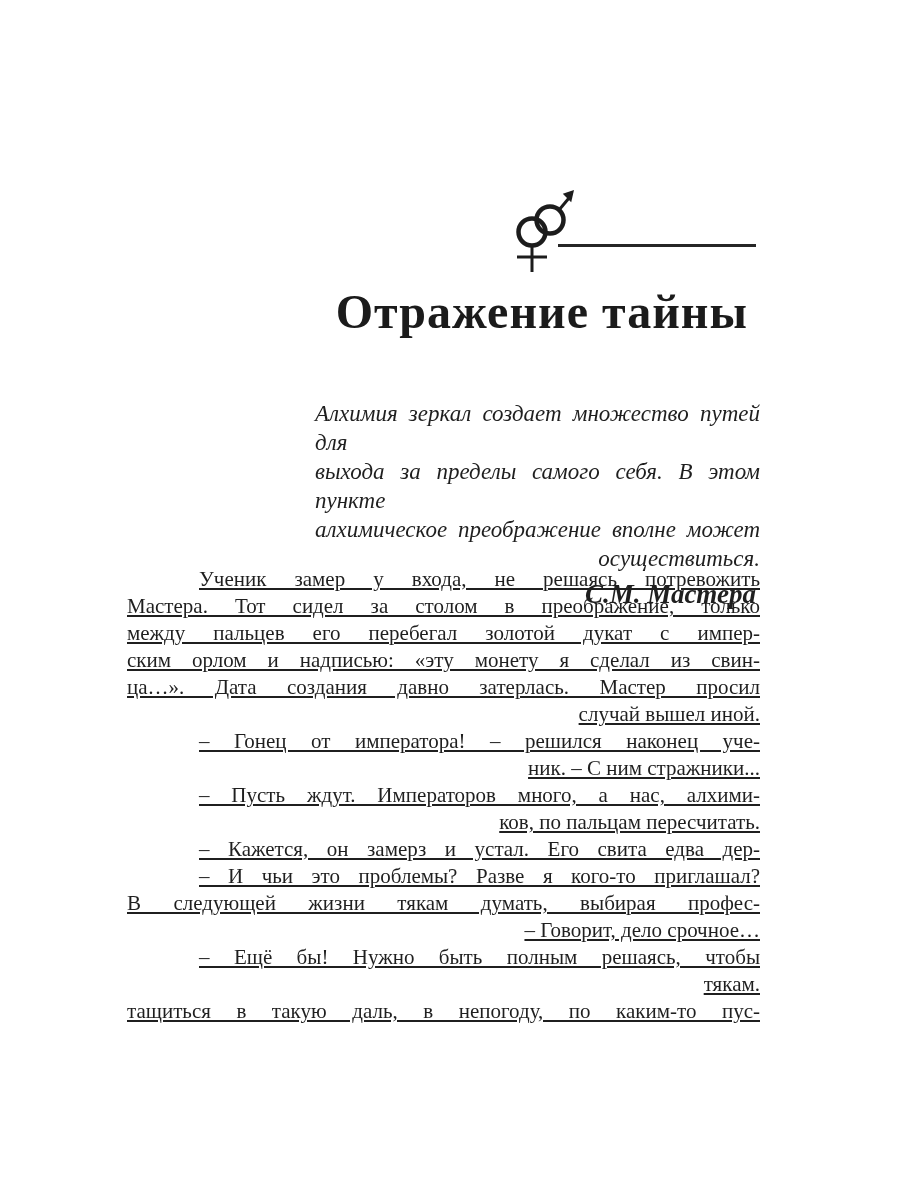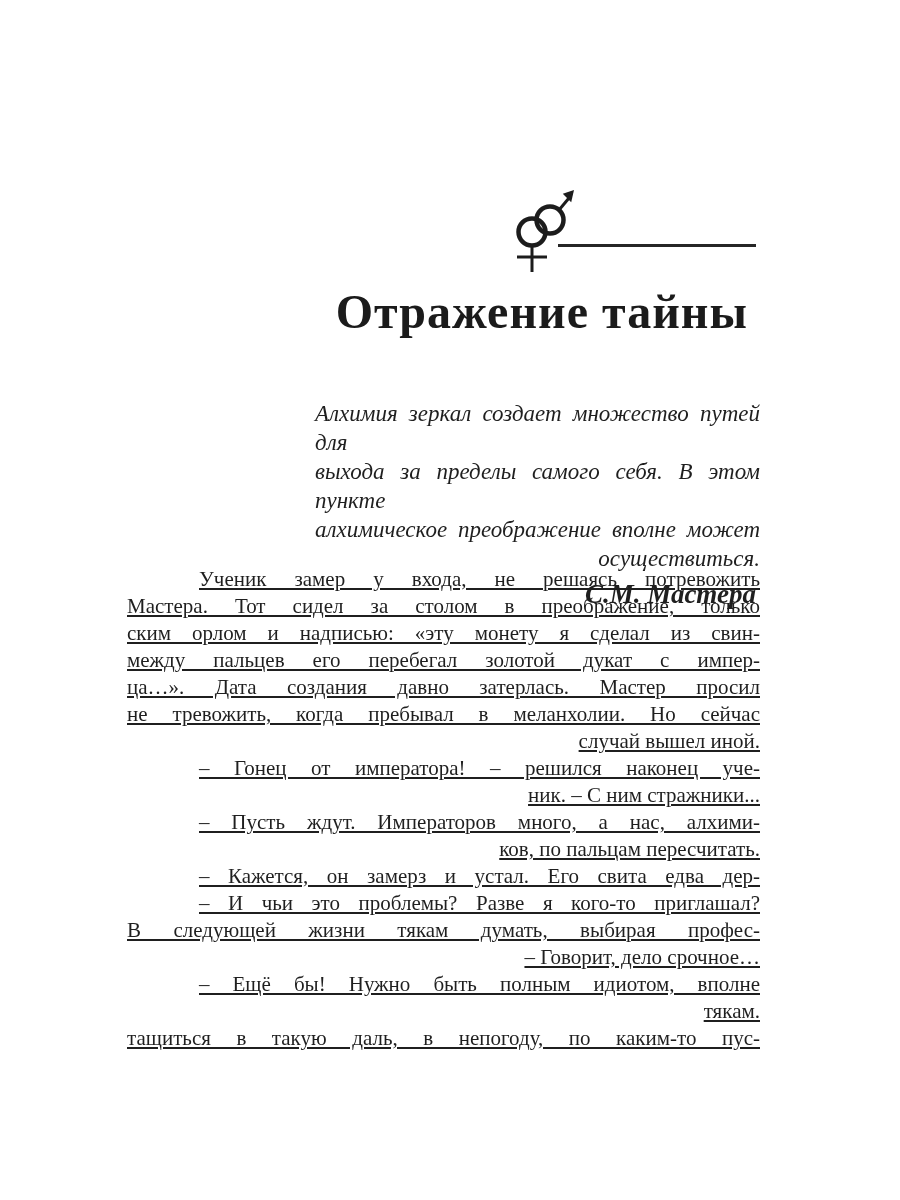--- a/index.html
+++ b/index.html
@@ -113,24 +113,23 @@
         <div class="line just">алхимическое преображение вполне может</div>
         <div class="line">осуществиться.</div>
       </div>
     <div class="attribution">С.М. Мастера</div>
   </div>
 
   <div class="body-text">
       <div>
         <div class="line first just">Ученик замер у входа, не решаясь потревожить</div>
         <div class="line just">Мастера. Тот сидел за столом в преображение, только</div>
+        <div class="line just">между пальцев его перебегал золотой дукат с импер-</div>
         <div class="line just">ским орлом и надписью: «эту монету я сделал из свин-</div>
-        <div class="line just">между пальцев его перебегал золотой дукат с импер-</div>
         <div class="line just">ца…». Дата создания давно затерлась. Мастер просил</div>
-        <div class="line just">не тревожить, когда пребывал в меланхолии. Но сейчас</div>
         <div class="line">случай вышел иной.</div>
       </div>
       <div>
         <div class="line first just">– Гонец от императора! – решился наконец уче-</div>
         <div class="line">ник. – С ним стражники...</div>
       </div>
       <div>
         <div class="line first just">– Пусть ждут. Императоров много, а нас, алхими-</div>
         <div class="line">ков, по пальцам пересчитать.</div>
       </div>
@@ -138,19 +137,19 @@
         <div class="line first just">– Кажется, он замерз и устал. Его свита едва дер-</div>
       </div>
       <div>
         <div class="line first just">– И чьи это проблемы? Разве я кого-то приглашал?</div>
         <div class="line just">В следующей жизни тякам думать, выбирая профес-</div>
       </div>
       <div>
         <div class="line first">– Говорит, дело срочное…</div>
       </div>
       <div>
-        <div class="line first just">– Ещё бы! Нужно быть полным идиотом, вполне</div>
+        <div class="line first just">– Ещё бы! Нужно быть полным решаясь, чтобы</div>
         <div class="line">тякам.</div>
         <div class="line just">тащиться в такую даль, в непогоду, по каким-то пус-</div>
       </div>
     </div>
 
 </div>
 
 </body></html>

